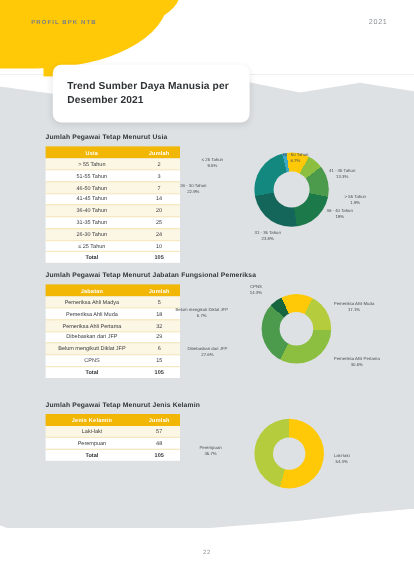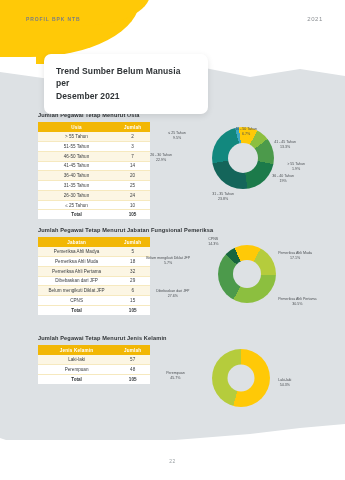--- a/index.html
+++ b/index.html
@@ -122,21 +122,21 @@
   <div class="yellow-blob"></div>
   <div class="yellow-blob2"></div>
 
   <div class="hdr">
     <div class="hdr-left">PROFIL BPK NTB</div>
     <div class="hdr-right">2021</div>
   </div>
 
   <div class="title-tab"></div>
   <div class="title-card">
-    <div class="t">Trend Sumber Belum Manusia per</div>
+    <div class="t">Trend Sumber Daya Manusia per</div>
     <div class="t">Desember 2021</div>
   </div>
 
   <div class="section" style="top:112px;">
     <div class="sec-title">Jumlah Pegawai Tetap Menurut Usia</div>
     <div class="sec-body">
       <div class="tbl-wrap">
         <table>
           <thead>
             <tr>

